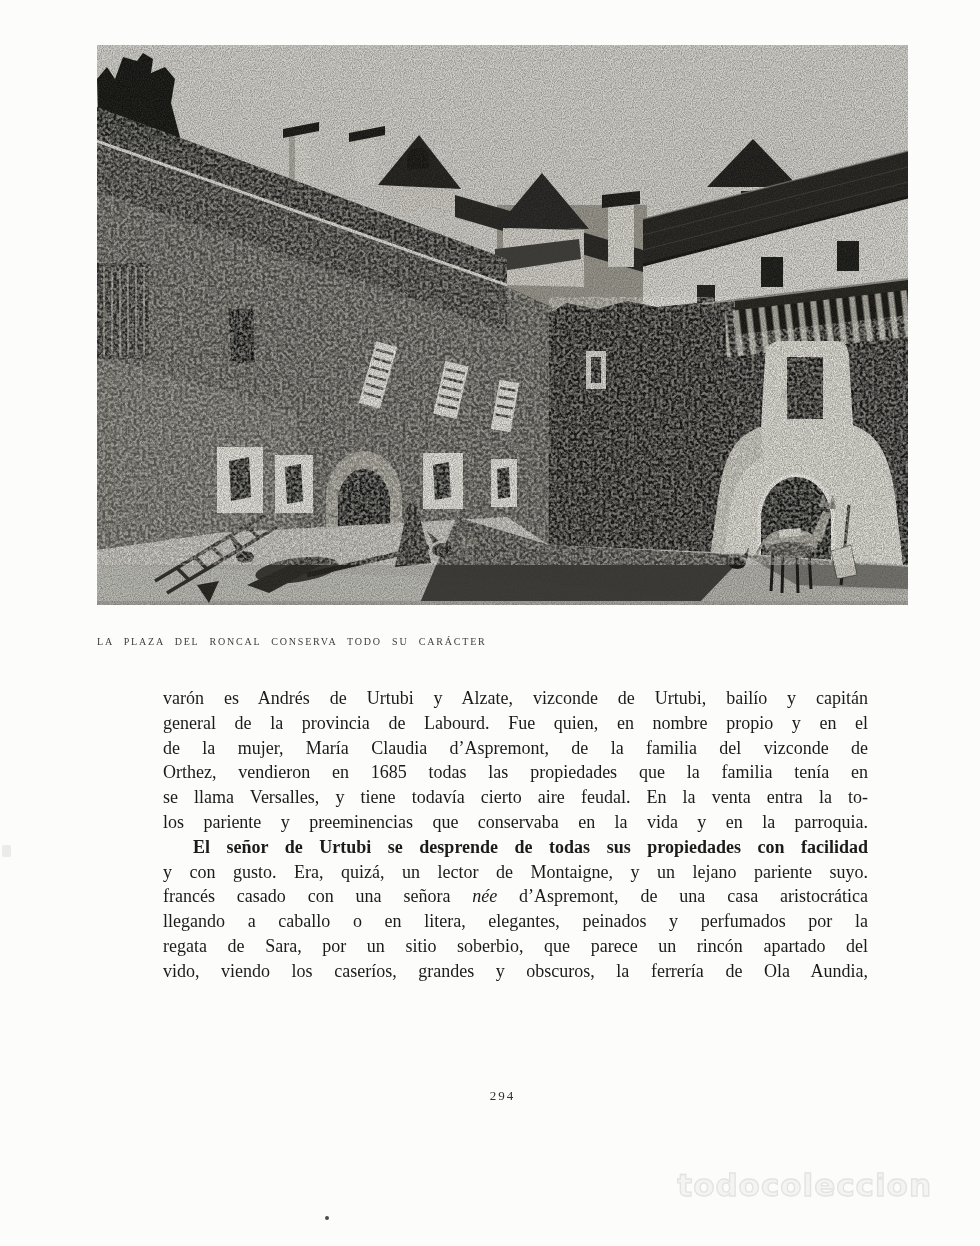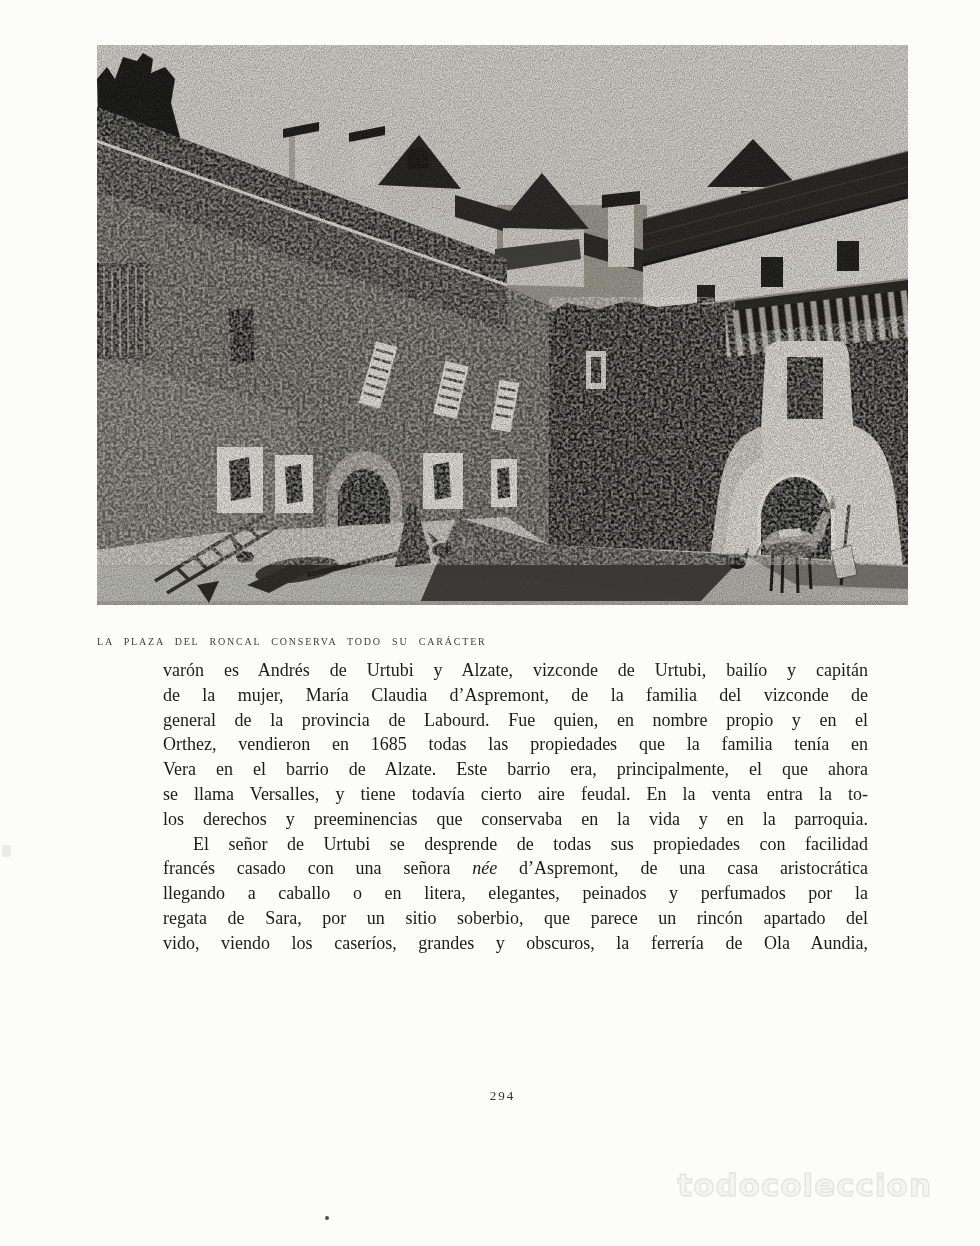--- a/index.html
+++ b/index.html
@@ -11,25 +11,25 @@
   .photo{
     position:absolute;left:97px;top:45px;width:811px;height:560px;display:block;
   }
   .caption{
     position:absolute;left:97px;top:621px;width:811px;
     text-align:left;font-size:10px;letter-spacing:1.8px;word-spacing:6px;
     color:#3c3c3c;
     margin-top:15px;
   }
   .body-text{
-    position:absolute;left:163px;top:658px;width:705px;
+    position:absolute;left:163px;top:686px;width:705px;
     font-size:18px;line-height:24.8px;color:#1b1b1b;
   }
   .line{text-align:justify;text-align-last:justify;}
-  .line.indent{text-indent:30px;}
+  .line.indent{text-indent:30px;font-weight:bold;}
   .line i{font-style:italic;}
   .page-number{
     position:absolute;left:97px;top:1088px;width:811px;text-align:center;
     font-size:13px;letter-spacing:2px;color:#2e2e2e;
   }
   .watermark{
     position:absolute;right:48px;top:1167px;
     font-family:"DejaVu Sans","Liberation Sans",sans-serif;font-weight:bold;
     font-size:31px;letter-spacing:1px;color:#f4f4f2;
     -webkit-text-stroke:1.3px #e3e3e1;
@@ -274,27 +274,27 @@
     <g clip-path="url(#dark-areas)">
       <rect x="0" y="0" width="811" height="560" fill="#ffffff" filter="url(#speck-light)" opacity="0.5"></rect>
     </g>
     <rect x="0" y="0" width="811" height="560" fill="#000000" filter="url(#speck-dark)" opacity="0.42"></rect>
   </svg>
 
   <div class="caption">LA PLAZA DEL RONCAL CONSERVA TODO SU CARÁCTER</div>
 
   <div class="body-text" id="body-text">
       <div class="line">varón es Andrés de Urtubi y Alzate, vizconde de Urtubi, bailío y capitán</div>
+      <div class="line">general de la provincia de Labourd. Fue quien, en nombre propio y en el</div>
       <div class="line">de la mujer, María Claudia d’Aspremont, de la familia del vizconde de</div>
-      <div class="line">general de la provincia de Labourd. Fue quien, en nombre propio y en el</div>
       <div class="line">Orthez, vendieron en 1685 todas las propiedades que la familia tenía en</div>
-      <div class="line">Vera en el barrio de Alzate. Este barrio era, principalmente, el que ahora</div>
       <div class="line">se llama Versalles, y tiene todavía cierto aire feudal. En la venta entra la to-</div>
-      <div class="line">los derechos y preeminencias que conservaba en la vida y en la parroquia.</div>
+      <div class="line">los pariente y preeminencias que conservaba en la vida y en la parroquia.</div>
       <div class="line indent">El señor de Urtubi se desprende de todas sus propiedades con facilidad</div>
+      <div class="line">y con gusto. Era, quizá, un lector de Montaigne, y un lejano pariente suyo.</div>
       <div class="line"><span>francés casado con una señora </span><i>née</i><span> d’Aspremont, de una casa aristocrática</span></div>
       <div class="line">llegando a caballo o en litera, elegantes, peinados y perfumados por la</div>
       <div class="line">regata de Sara, por un sitio soberbio, que parece un rincón apartado del</div>
       <div class="line">vido, viendo los caseríos, grandes y obscuros, la ferrería de Ola Aundia,</div>
     </div>
 
   <div class="page-number">294</div>
 
   <div class="watermark">todocoleccion</div>
 

